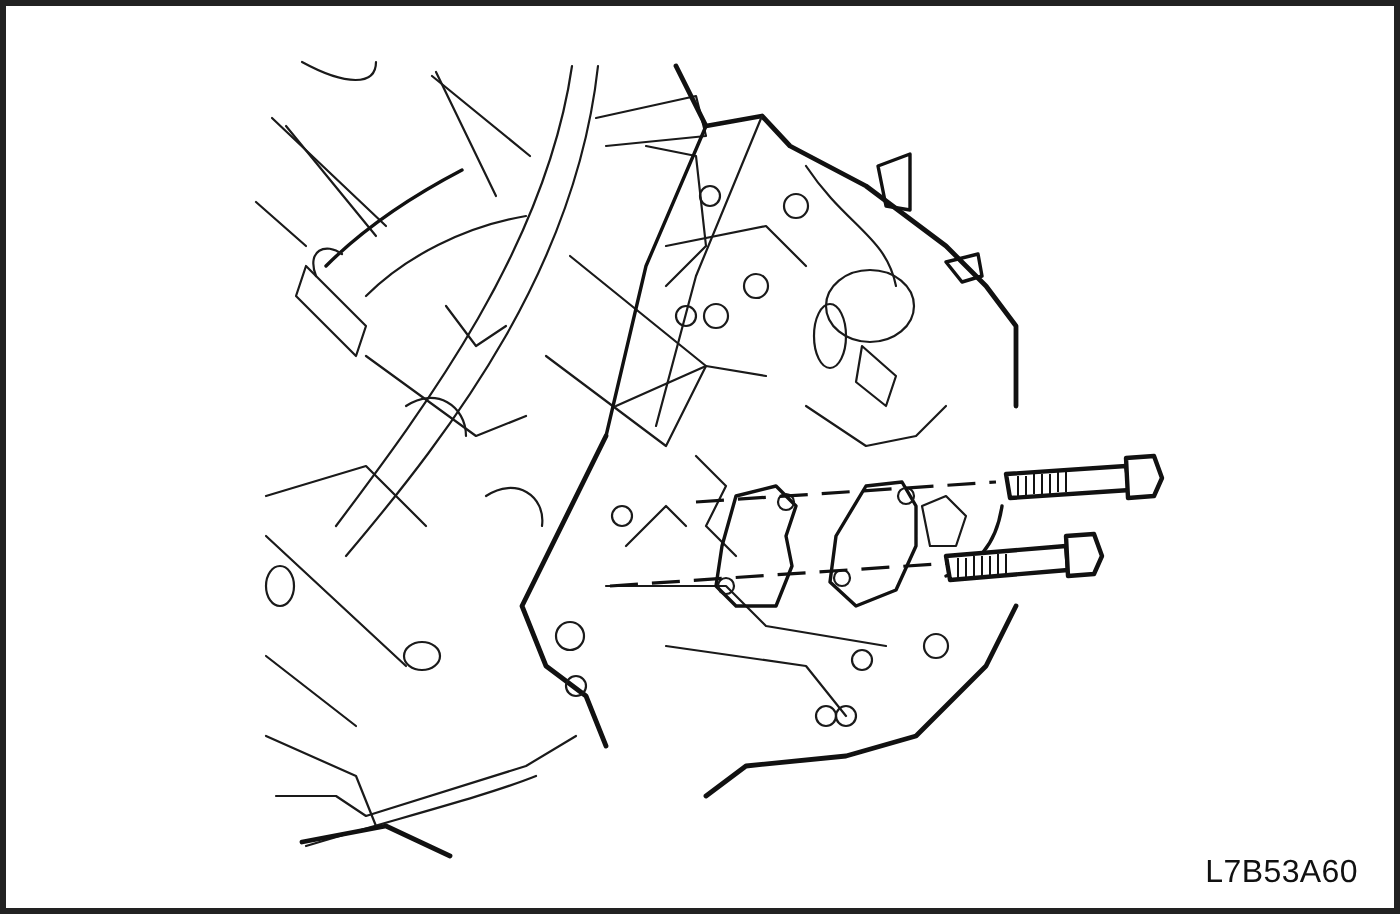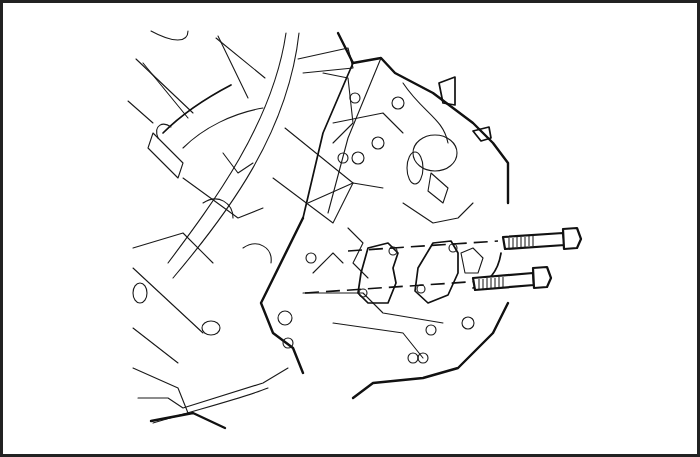--- a/index.html
+++ b/index.html
@@ -129,13 +129,14 @@
       <line class="thread" x1="476" y1="276" x2="476" y2="286"></line>
       <line class="thread" x1="480" y1="276" x2="480" y2="286"></line>
       <line class="thread" x1="484" y1="275" x2="484" y2="285"></line>
       <line class="thread" x1="488" y1="275" x2="488" y2="285"></line>
       <line class="thread" x1="492" y1="275" x2="492" y2="285"></line>
       <line class="thread" x1="496" y1="274" x2="496" y2="284"></line>
       <line class="thread" x1="500" y1="274" x2="500" y2="284"></line>
     </g>
   </svg>
 
+  <div class="caption">L7B53A60</div>
 </div>
 
 </body></html>

